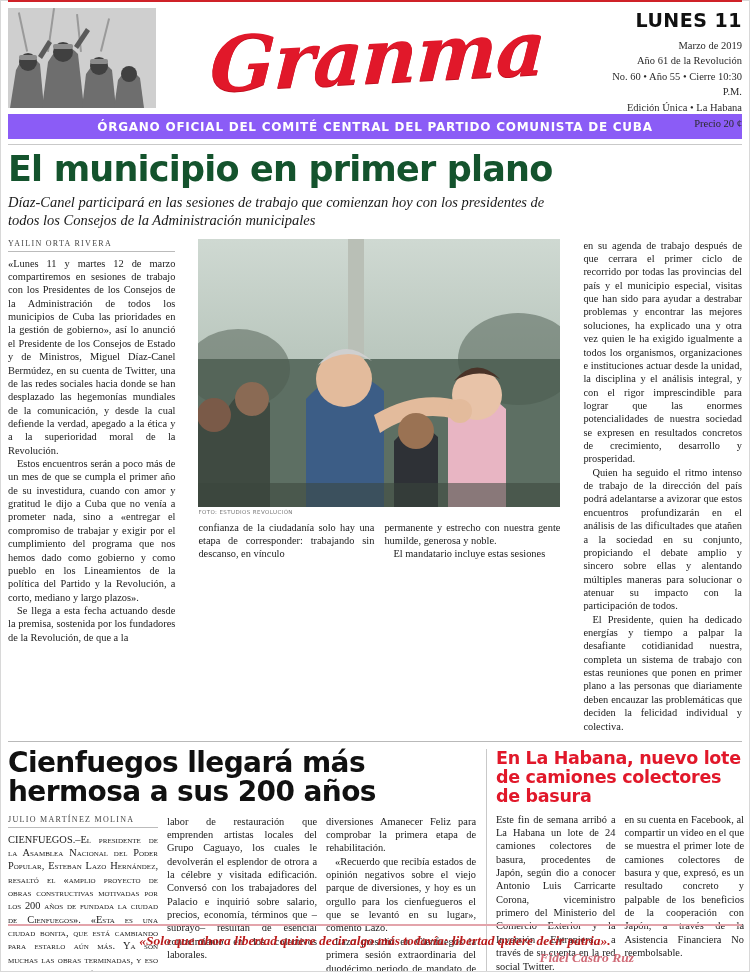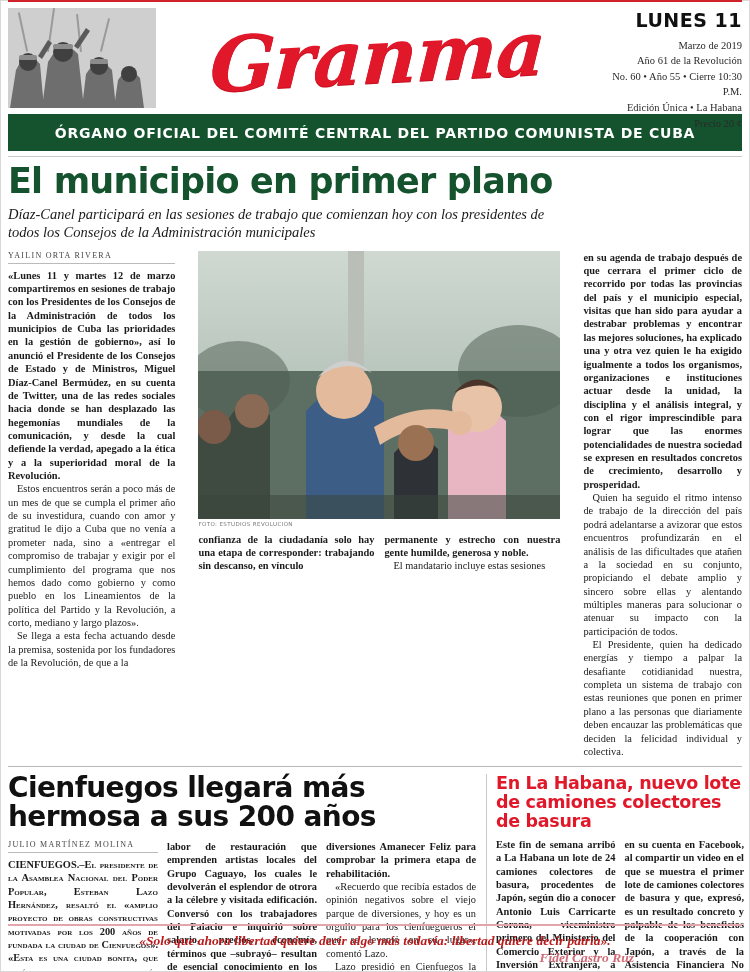--- a/index.html
+++ b/index.html
@@ -35,24 +35,24 @@
   }
   .mast-info { position:absolute; right:0; top:8px; width:148px; text-align:right; }
   .mast-info .weekday {
     font-family:"DejaVu Sans", sans-serif;
     font-weight:bold; font-size:19px; letter-spacing:0.5px;
     color:#111; line-height:1.1; margin-bottom:7px;
   }
   .mast-info .line { font-size:10.5px; line-height:1.48; color:#2a2a2a; }
 
   .mast-bar {
-    height:37px; background:#14532d; color:#fff;
+    height:25px; background:#8b5cf6; color:#fff;
     display:flex; align-items:center; justify-content:center;
     font-family:"DejaVu Sans", sans-serif;
-    font-weight:bold; font-size:14px; letter-spacing:0.75px;
+    font-weight:bold; font-size:12px; letter-spacing:0.75px;
     margin-top:2px;
   }
   .rule-thin { height:1px; background:#c9c9c9; margin:5px 0 0; }
 
   
   .lead { padding-top:7px; }
   .lead-head {
     font-family:"DejaVu Sans", sans-serif;
     font-weight:bold; color:#14532d;
     font-size:35px; line-height:1.02; letter-spacing:-0.8px;
@@ -72,21 +72,21 @@
   .byline {
     font-family:"Liberation Serif", serif;
     font-size:8px; letter-spacing:1.3px; text-transform:uppercase;
     color:#444; padding-bottom:3px; border-bottom:1px solid #bbb;
     margin-bottom:5px;
   }
   p.txt {
     font-size:10.4px; line-height:1.285; text-align:justify;
     text-indent:9px; hyphens:auto;
   }
-  p.txt.first { text-indent:0;font-weight:bold; }
+  p.txt.first { text-indent:0; }
 
   
   .photo-wrap { width:362px; }
   .photo {
     width:362px; height:268px; position:relative; overflow:hidden;
     background:#8aa2b4;
   }
   .photo-credit {
     font-family:"DejaVu Sans", sans-serif;
     font-size:5.5px; letter-spacing:0.4px; color:#777;

